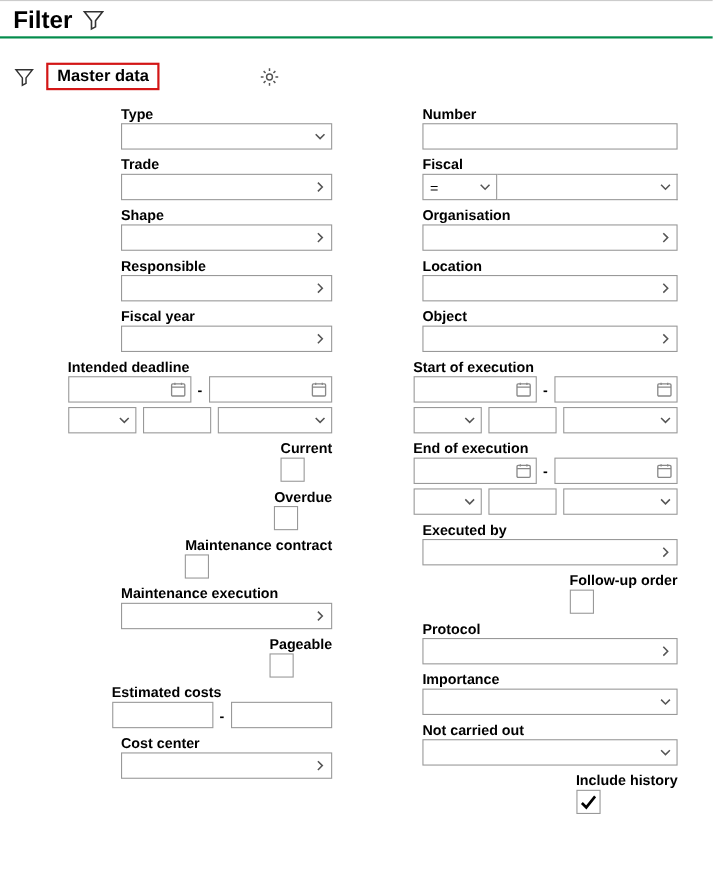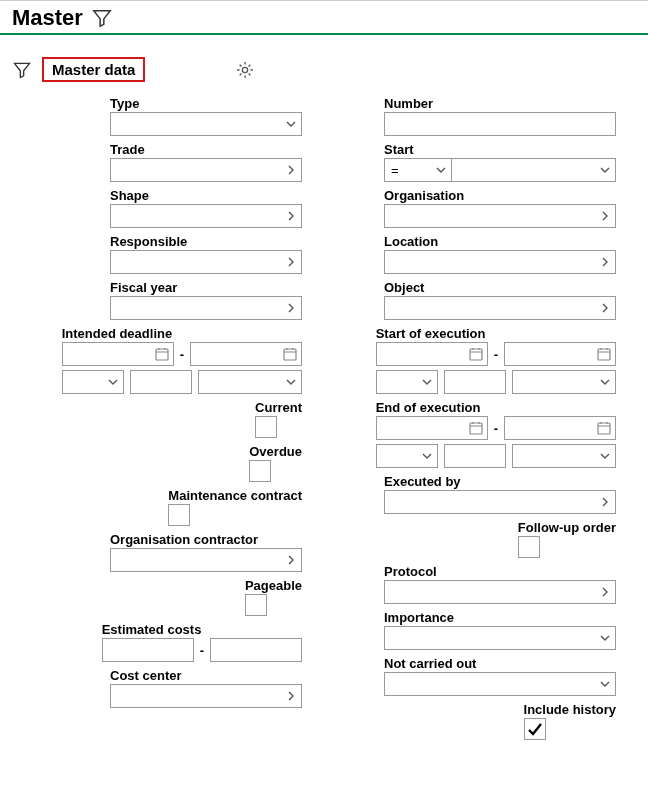--- a/index.html
+++ b/index.html
@@ -93,21 +93,21 @@
   .state-val { flex: 0 0 164px; border:1px solid #999; height:24px; position:relative; border-left:none;}
   .costrow { display:flex; align-items:center; gap:4px; }
   .costbox { border:1px solid #999; height:24px; width:92px; }
 </style>
 </head>
 <body>
 
 <div class="top-border"></div>
 
 <div class="header">
-  <h1>Master</h1>
+  <h1>Filter</h1>
   <span class="funnel-big">
     <svg viewBox="0 0 24 24" fill="none" stroke="#333" stroke-width="1.6">
         <path d="M3 4h18l-7 9v6l-4 2v-8L3 4z"></path>
       </svg>
   </span>
 </div>
 
 <div class="toolbar">
   <span class="funnel-small">
     <svg viewBox="0 0 24 24" fill="none" stroke="#333" stroke-width="1.6">
@@ -230,21 +230,21 @@
       <div class="labelb">Overdue</div>
       <div class="checkbox"></div>
     </div>
 
     <div class="field">
       <div class="labelb">Maintenance contract</div>
       <div class="checkbox"></div>
     </div>
 
     <div class="field">
-      <div class="labelb">Organisation contractor</div>
+      <div class="labelb">Maintenance execution</div>
       <div class="combo">
         <span class="chev">
             <svg viewBox="0 0 12 12">
               <path d="M4 2l4 4-4 4" fill="none" stroke="#555" stroke-width="1.4"></path>
             </svg>
           </span>
       </div>
     </div>
 
     <div class="field">
@@ -273,21 +273,21 @@
     </div>
   </div>
 
   <div class="col">
     <div class="field">
       <div class="labelb">Number</div>
       <div class="input input-wide"></div>
     </div>
 
     <div class="field">
-      <div class="labelb">Start</div>
+      <div class="labelb">Fiscal</div>
       <div class="state-row">
         <div class="state-op">
           <span>=</span>
           <span class="chev-down">
               <svg viewBox="0 0 12 12">
                 <path d="M2 4l4 4 4-4" fill="none" stroke="#555" stroke-width="1.4"></path>
               </svg>
             </span>
         </div>
         <div class="state-val">

